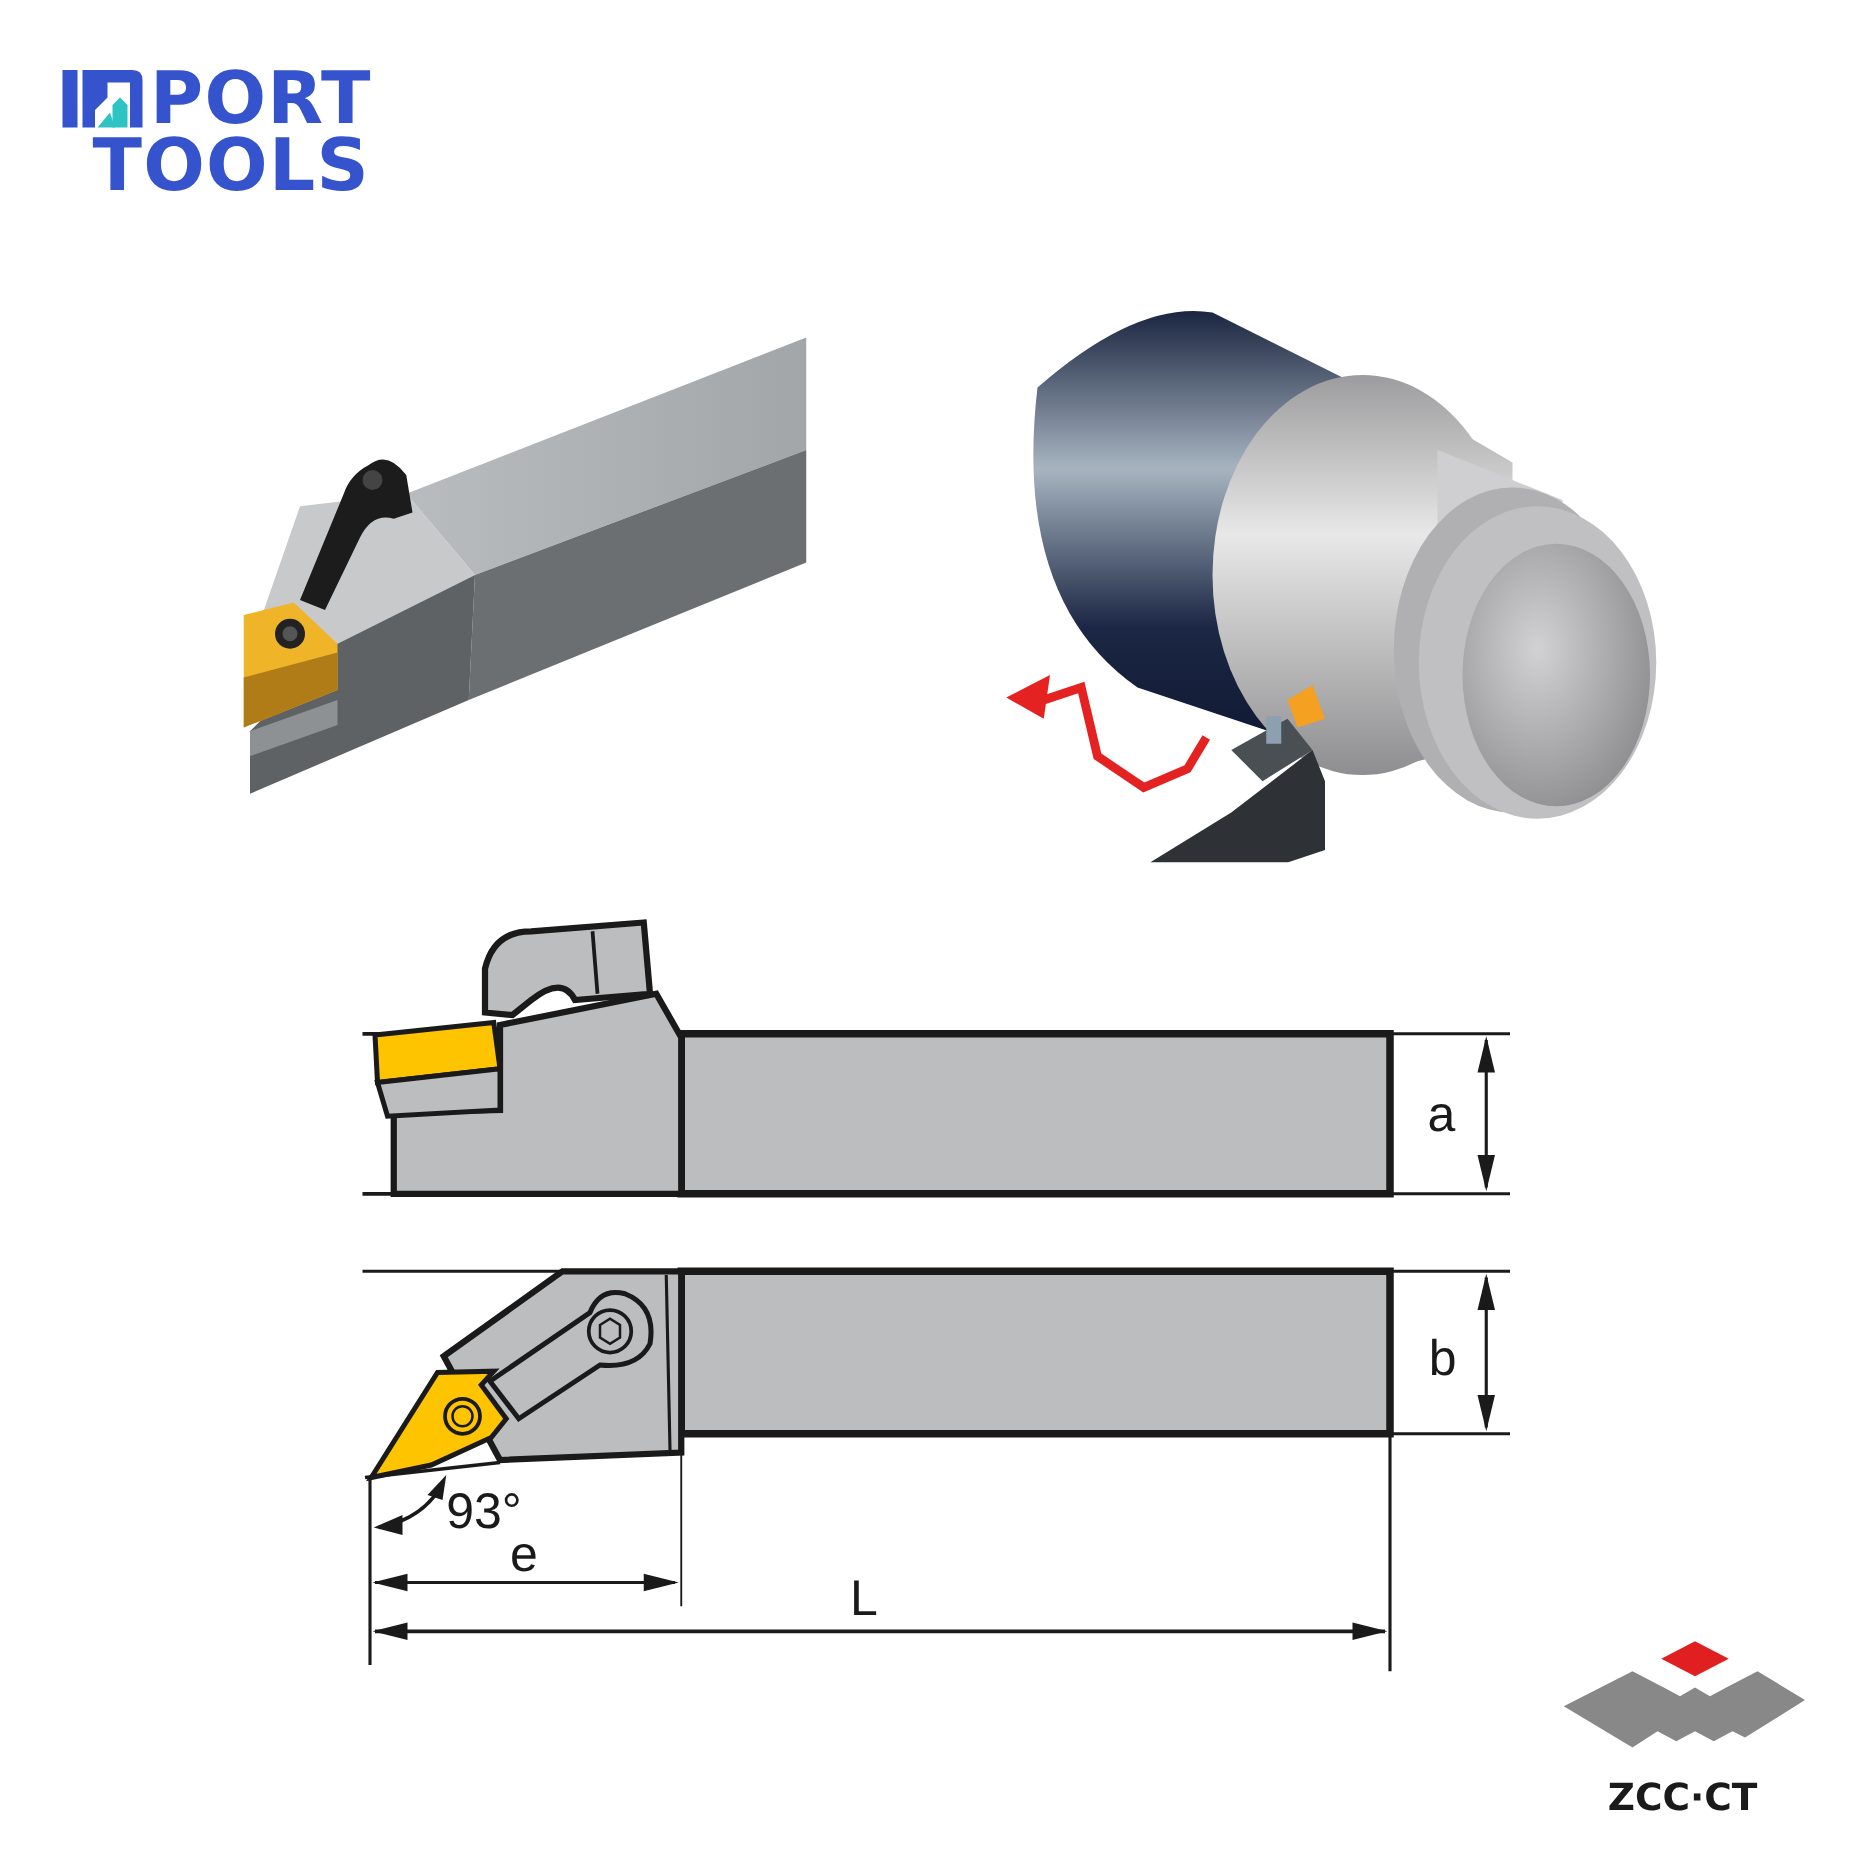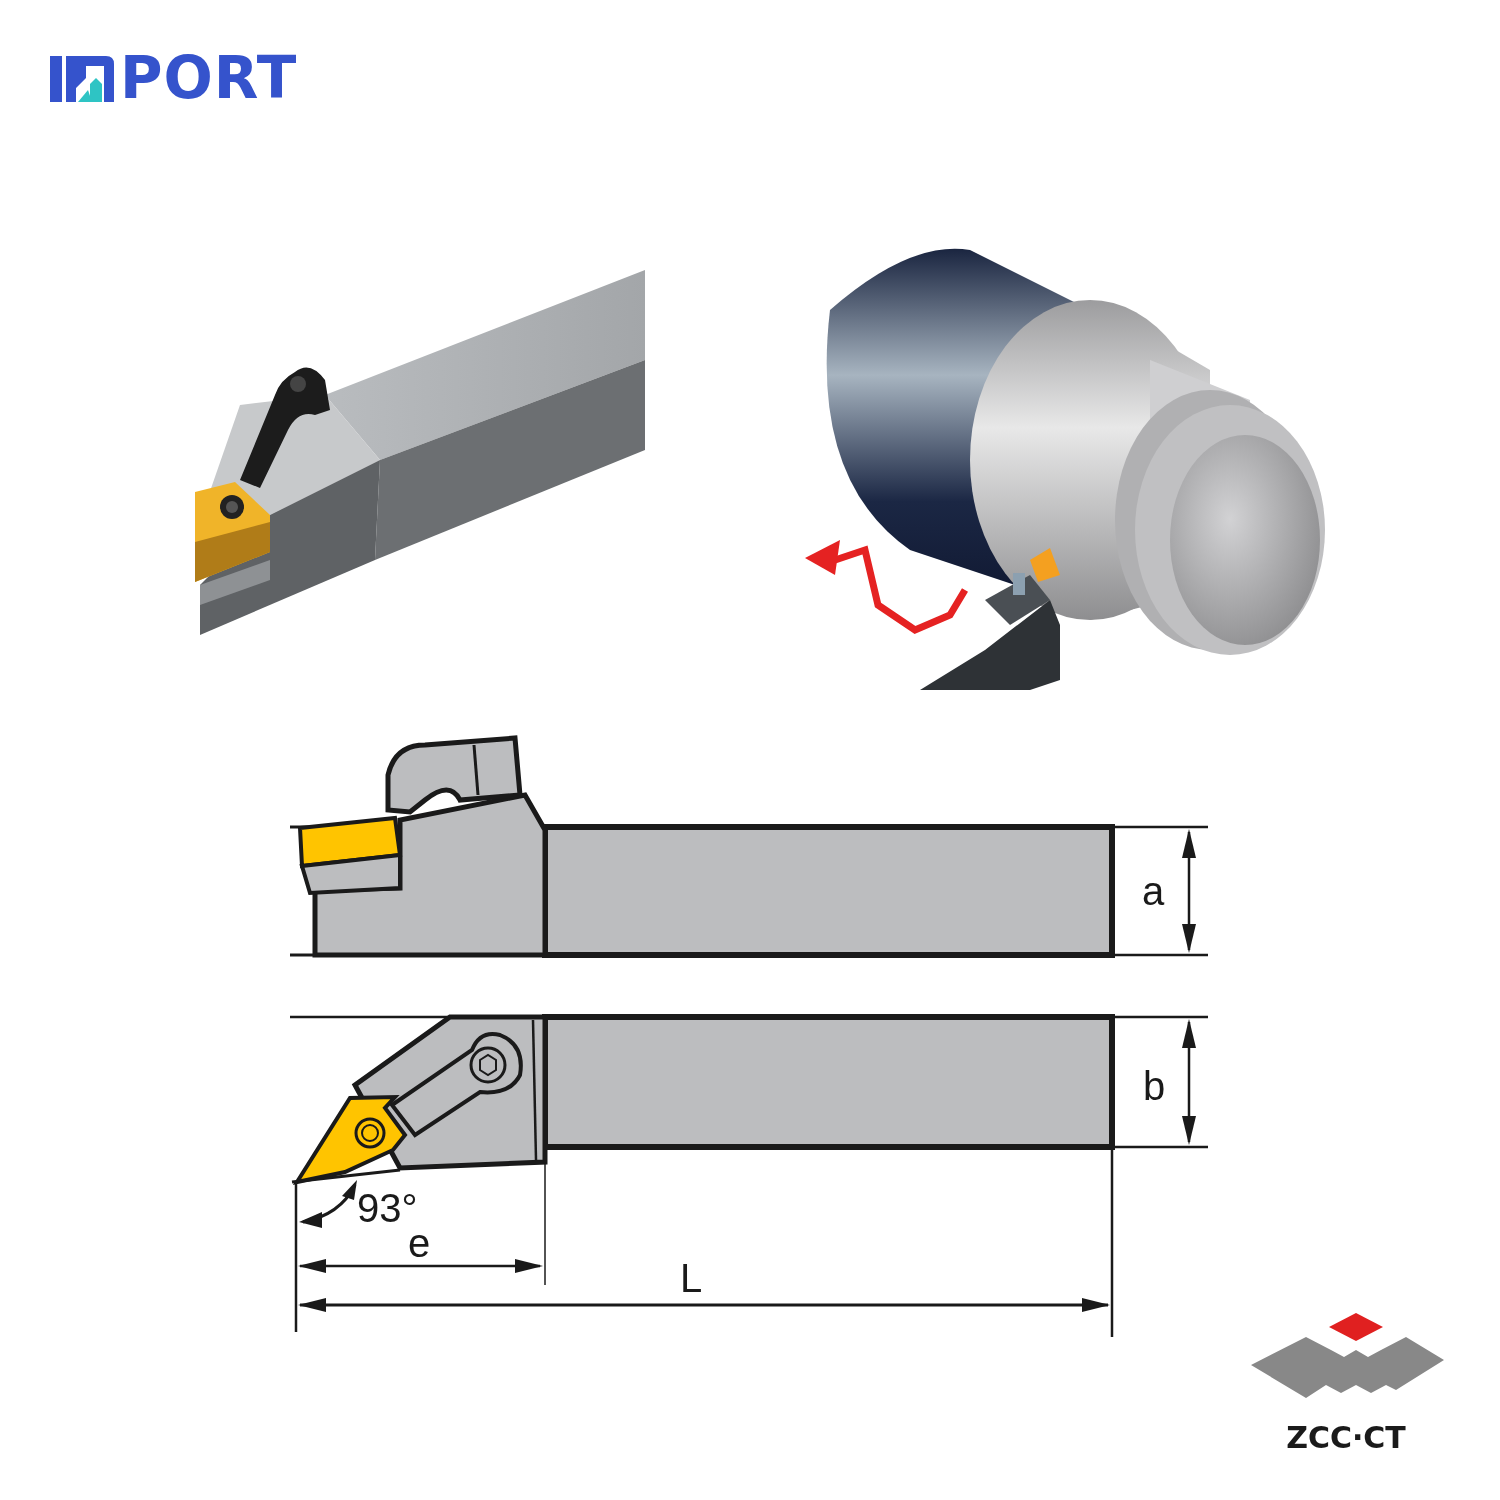--- a/index.html
+++ b/index.html
@@ -20,20 +20,21 @@
   <svg width="270" height="120" viewBox="0 0 270 120">
 
     <rect x="2" y="8" width="12" height="46" fill="#3553cc"></rect>
 
     <rect x="18" y="8" width="10" height="46" fill="#3553cc"></rect>
     <path d="M28 8 L58 8 Q66 8 66 16 L66 54 L56 54 L56 18 L38 18 L38 30 L28 40 Z" fill="#3553cc"></path>
     <path d="M30 54 L40 42 L44 54 Z" fill="#2ec4c4"></path>
     <path d="M42 36 L48 30 L54 36 L54 54 L42 54 Z" fill="#2ec4c4"></path>
   </svg>
   <div class="abs line" style="left:72px;top:2px;">PORT</div>
+  <div class="abs line" style="left:26px;top:56px;">TOOLS</div>
 </div>
 
 <div class="abs iso-tool">
   <svg width="480" height="390" viewBox="0 0 480 390">
     <defs>
       <linearGradient id="topface" x1="0" y1="0" x2="1" y2="0">
         <stop offset="0" stop-color="#b9bcbf"></stop>
           <stop offset="1" stop-color="#a3a6a9"></stop>
       </linearGradient>
     </defs>

